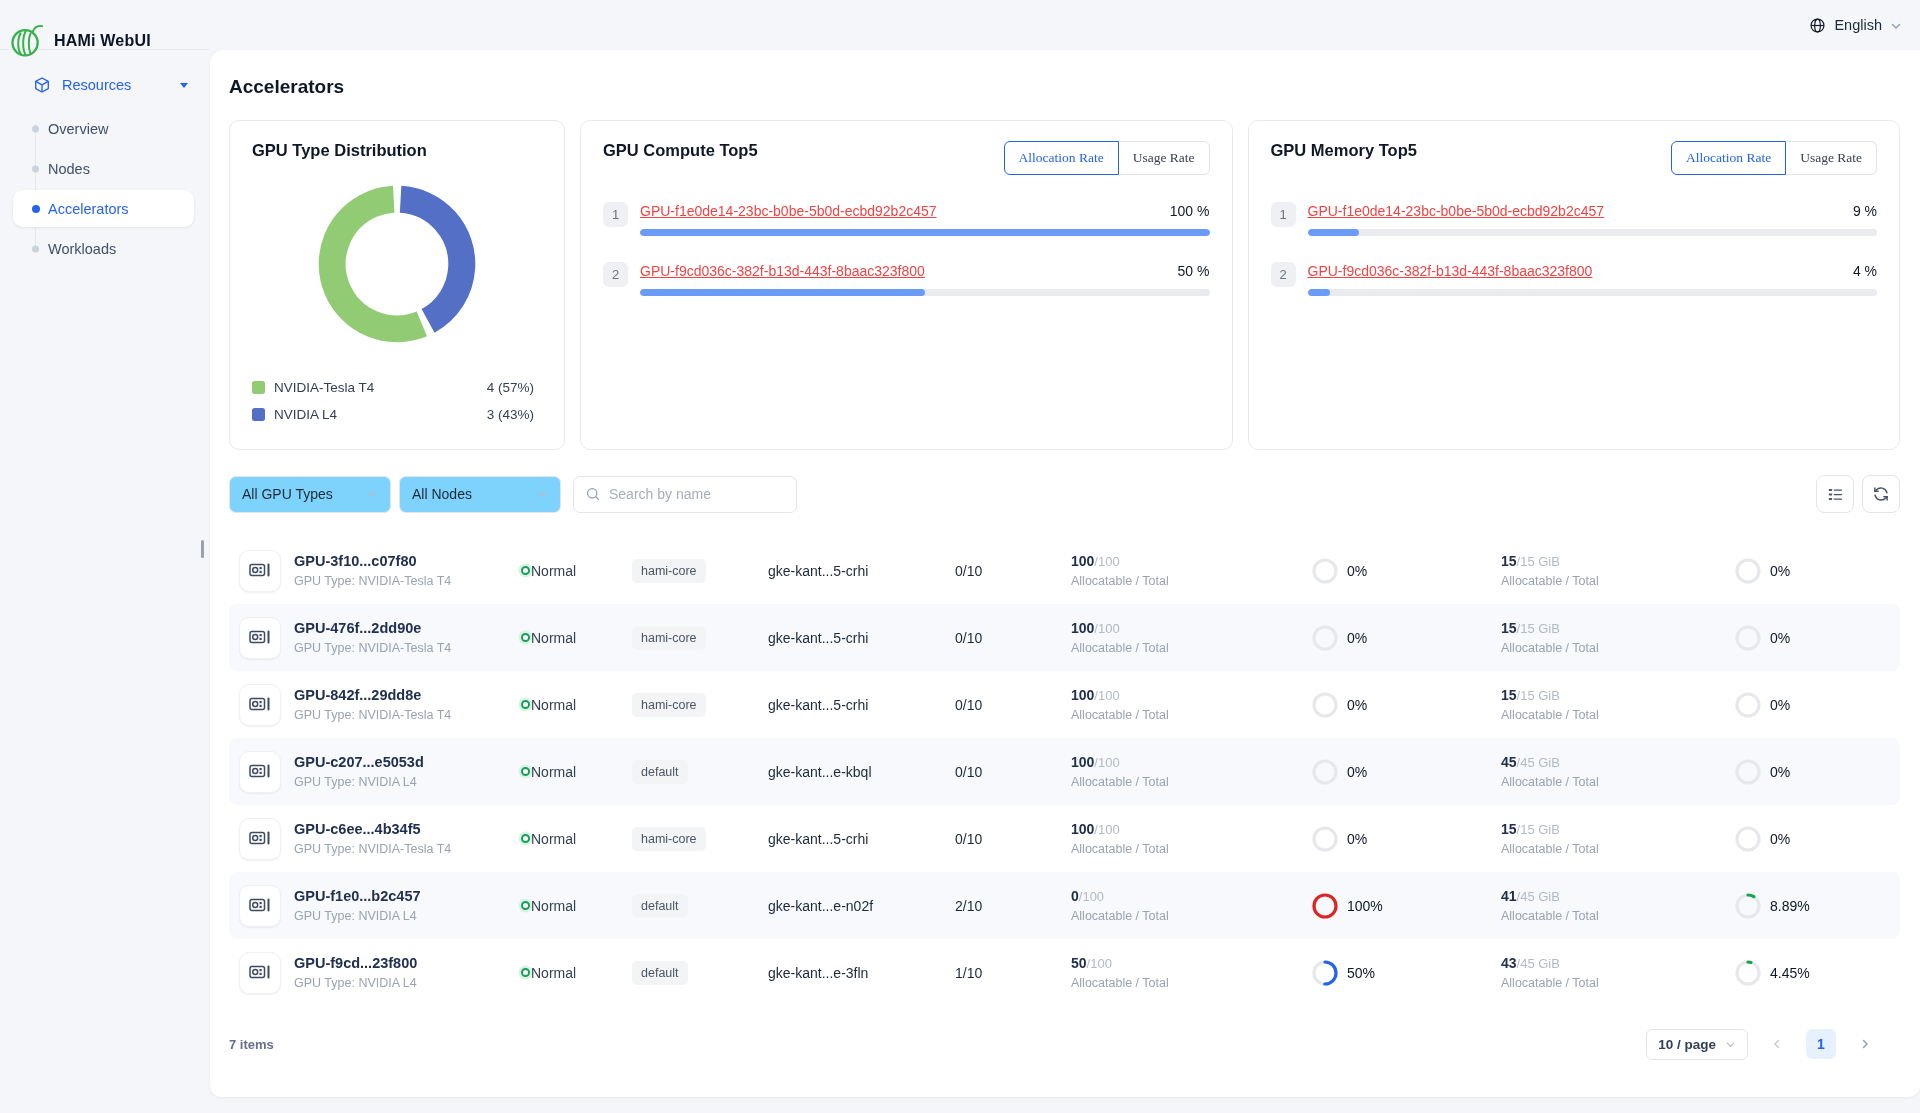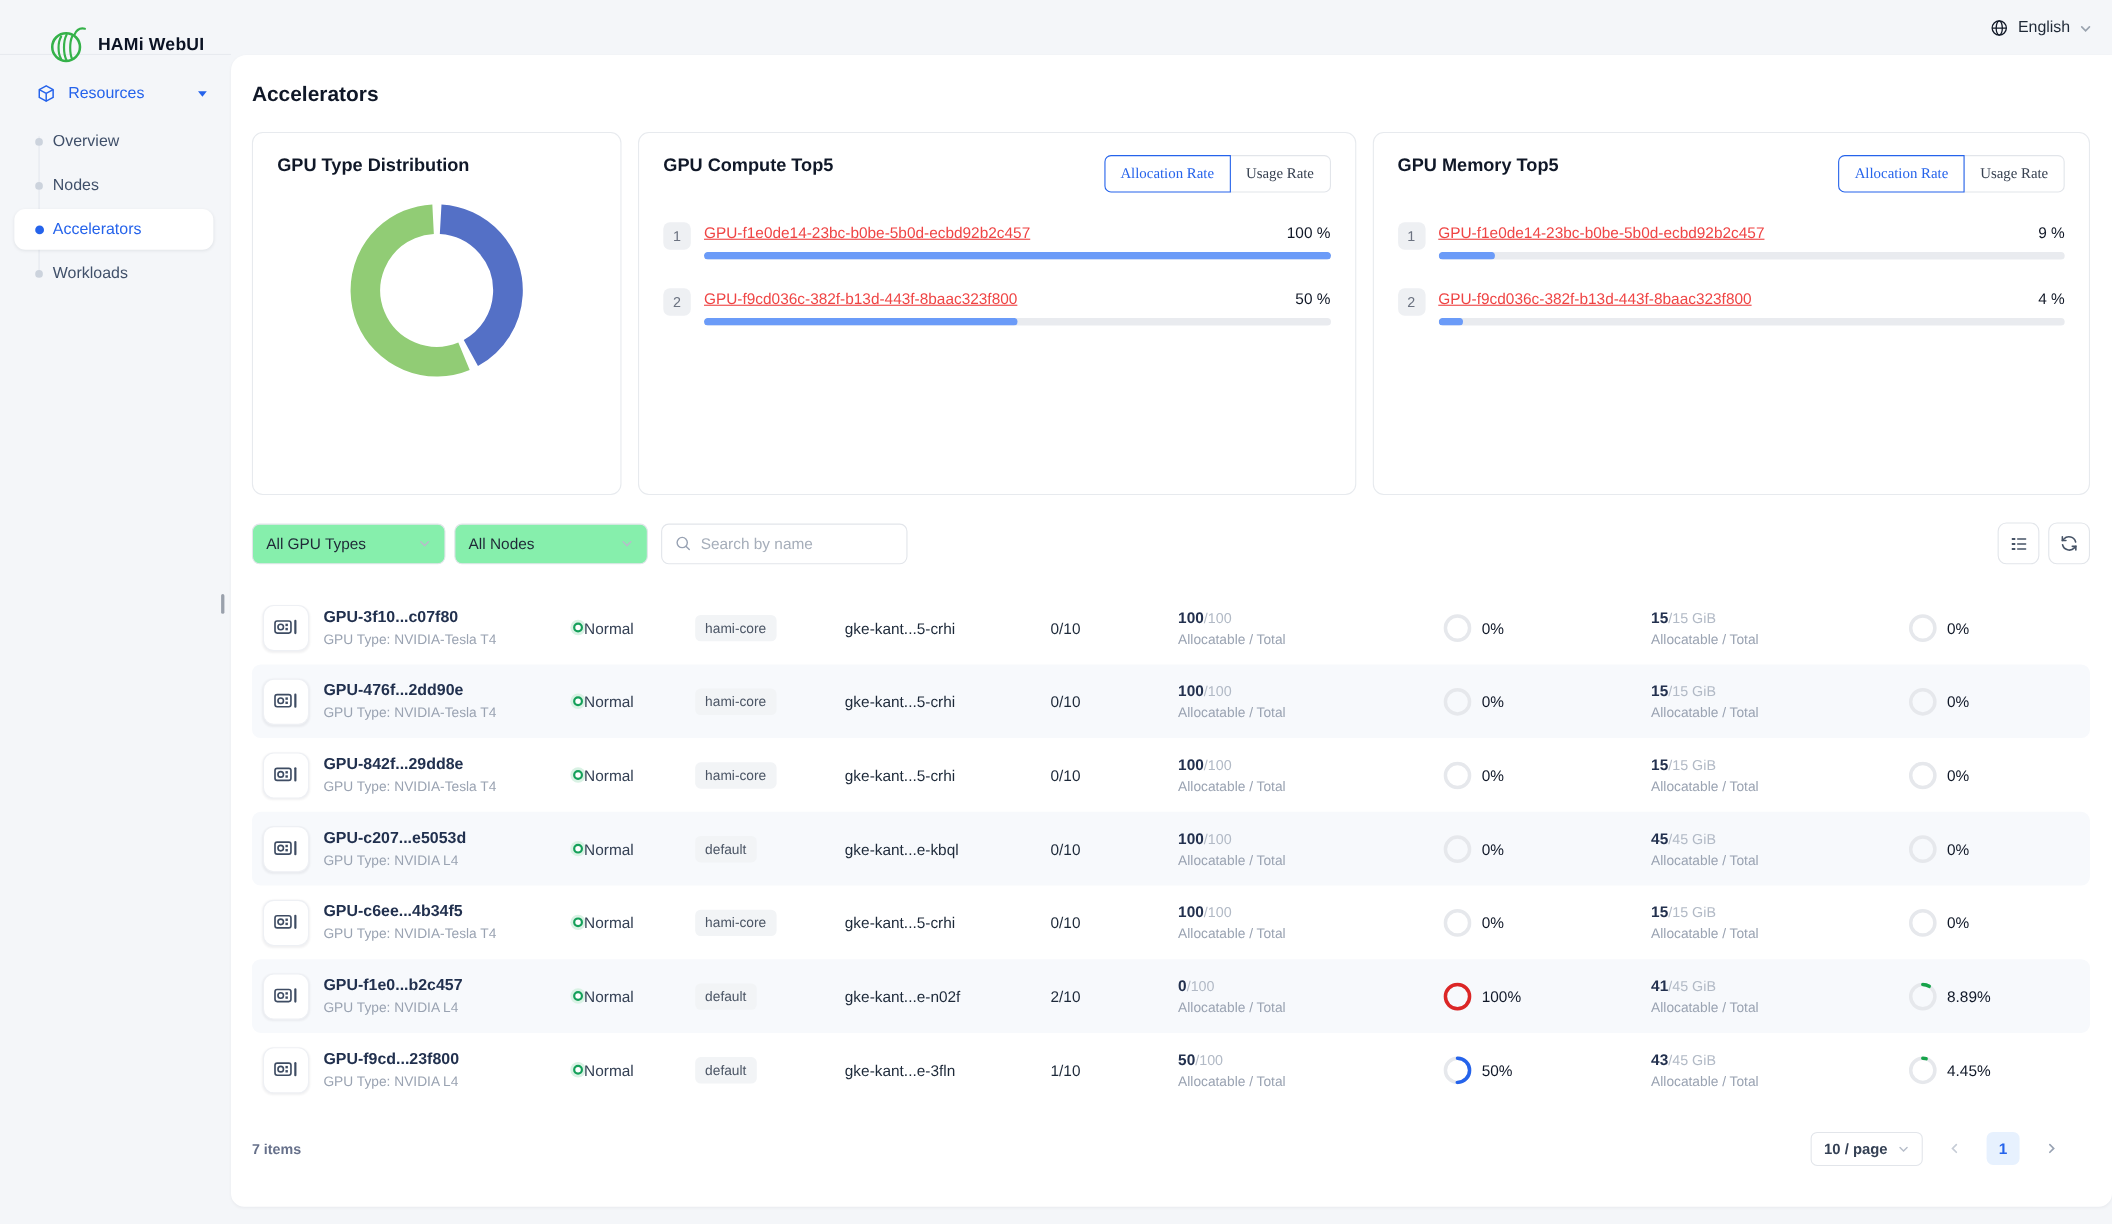--- a/index.html
+++ b/index.html
@@ -9,21 +9,21 @@
     font-family:"Liberation Sans","DejaVu Sans",sans-serif;
     color:#1f2937;
     display:grid;
     grid-template-columns:210px 1fr;
     grid-template-rows:50px 1fr;
   }
   svg { display:block; }
 
   
   .corner { grid-column:1; grid-row:1; display:flex; align-items:center; gap:10px;
-            padding-left:43px; border-bottom:1px solid #e7eaef;margin-top:32px; }
+            padding-left:8px; border-bottom:1px solid #e7eaef;margin-top:32px; }
   .brand { font-size:16px; font-weight:700; color:#0b1324; letter-spacing:.2px; }
   .topbar { grid-column:2; grid-row:1; display:flex; align-items:center; justify-content:flex-end;
             padding-right:18px; }
   .lang { display:flex; align-items:center; gap:8px; font-size:14.5px; color:#1f2937; cursor:pointer; }
   .lang .chev { color:#9aa3af; margin-top:2px; }
 
   
   .sidebar { grid-column:1; grid-row:2; padding-top:16px; position:relative; }
   .nav-group { display:flex; align-items:center; height:38px; padding:0 20px 0 33px;
                color:#2563eb; font-size:14.5px; font-weight:500; cursor:pointer; }
@@ -71,21 +71,21 @@
   .rank { position:absolute; left:0; top:-1px; width:25px; height:25px; background:#eef0f3;
           border-radius:6px; color:#6b7280; font-size:13px; display:flex; align-items:center; justify-content:center; }
   .top5-row { display:flex; justify-content:space-between; align-items:baseline; }
   .top5-name { font-size:14px; color:#ef4444;text-decoration:underline; }
   .top5-val { font-size:14px; color:#111827; }
   .bar { margin-top:10px; height:7px; border-radius:4px; background:#e9ebef; overflow:hidden; }
   .bar-fill { height:100%; border-radius:4px; background:#6b9bf8; }
 
   
   .filters { display:flex; align-items:center; margin-top:25px; }
-  .select { width:176px; height:37px; border:1px solid #e2e5ea; border-radius:7px; background:#86efac;
+  .select { width:162px; height:37px; border:1px solid #e2e5ea; border-radius:7px; background:#7dd3fc;
             display:flex; align-items:center; padding:0 12px; font-size:14px; color:#1f2937;
             margin-right:8px; cursor:pointer; }
   .select .chev { margin-left:auto; color:#b6bdc9; }
   .search { width:224px; height:37px; border:1px solid #e2e5ea; border-radius:7px; background:#fff;
             display:flex; align-items:center; padding:0 11px; gap:8px; margin-left:4px; }
   .search input { border:none; outline:none; font-size:14px; color:#1f2937; width:100%;
                   font-family:inherit; background:transparent; }
   .search input::placeholder { color:#a6aeba; }
   .spacer { flex:1; }
   .icon-btn { width:38px; height:38px; border:1px solid #e2e5ea; border-radius:8px; background:#fff;
@@ -207,20 +207,32 @@
   <div class="cards">
 
     <div class="card">
       <div class="card-title">GPU Type Distribution</div>
       <div class="donut-wrap">
         <svg id="donut" width="180" height="180" viewBox="0 0 200 200">
             <circle cx="100" cy="100" r="72" fill="none" stroke="#5470c6" stroke-width="30" stroke-dasharray="185.88114662154152 452.3893421169302" transform="rotate(-86.8169011381621 100 100)"></circle>
             <circle cx="100" cy="100" r="72" fill="none" stroke="#91cc75" stroke-width="30" stroke-dasharray="250.5081954953887 452.3893421169302" transform="rotate(67.46881314755218 100 100)"></circle>
           </svg>
       </div>
+      <div class="legend" id="donut-legend">
+          <div class="legend-row">
+            <span class="legend-marker" style="background: rgb(145, 204, 117);"></span>
+            <span>NVIDIA-Tesla T4</span>
+            <span class="legend-value">4 (57%)</span>
+          </div>
+          <div class="legend-row">
+            <span class="legend-marker" style="background: rgb(84, 112, 198);"></span>
+            <span>NVIDIA L4</span>
+            <span class="legend-value">3 (43%)</span>
+          </div>
+        </div>
     </div>
 
     <div class="card">
       <div class="card-head">
         <div class="card-title">GPU Compute Top5</div>
         <div class="seg">
           <button class="seg-btn active">Allocation Rate</button>
           <button class="seg-btn">Usage Rate</button>
         </div>
       </div>

